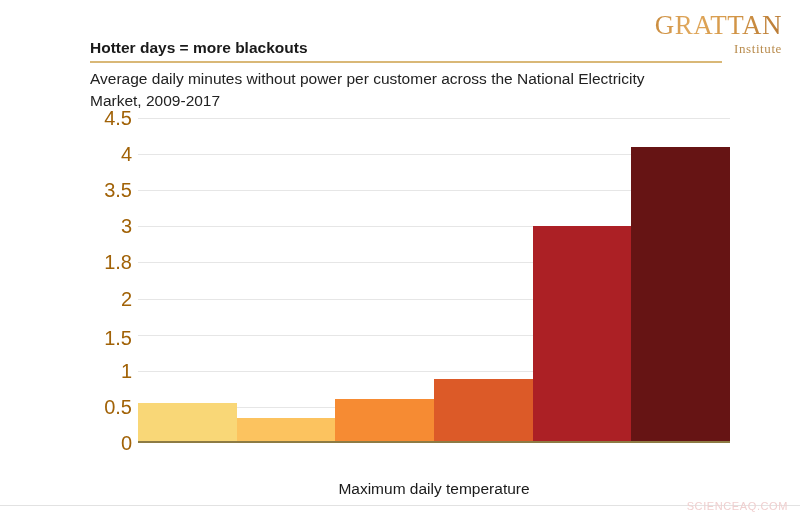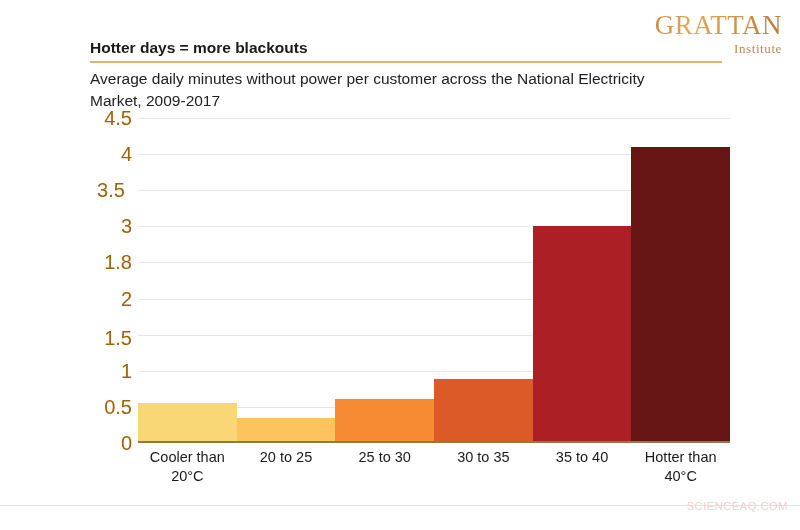--- a/index.html
+++ b/index.html
@@ -218,21 +218,21 @@
 
   <div class="chart">
     <div class="axis-labels">
         <div class="ytick" style="top: 325px;">0</div>
         <div class="ytick" style="top: 288.889px;">0.5</div>
         <div class="ytick" style="top: 252.778px;">1</div>
         <div class="ytick" style="top: 220px;">1.5</div>
         <div class="ytick" style="top: 180.556px;">2</div>
         <div class="ytick" style="top: 144.444px;">1.8</div>
         <div class="ytick" style="top: 108.333px;">3</div>
-        <div class="ytick" style="top: 72.2222px; text-align: center;">3.5</div>
+        <div class="ytick" style="top: 72.2222px;">3.5</div>
         <div class="ytick" style="top: 36.1111px;">4</div>
         <div class="ytick" style="top: 0px;">4.5</div>
       </div>
     <div class="plot">
       <div class="gridline" style="top: 288.889px; background: rgb(230, 230, 230);"></div>
         <div class="gridline" style="top: 252.778px; background: rgb(230, 230, 230);"></div>
         <div class="gridline" style="top: 216.667px; background: rgb(230, 230, 230);"></div>
         <div class="gridline" style="top: 180.556px; background: rgb(230, 230, 230);"></div>
         <div class="gridline" style="top: 144.444px; background: rgb(230, 230, 230);"></div>
         <div class="gridline" style="top: 108.333px; background: rgb(230, 230, 230);"></div>
@@ -256,25 +256,18 @@
             <div class="bar" title="35 to 40: 3" style="height: 215.333px; background: rgb(172, 32, 37);"></div>
           </div>
           <div class="bar-cell">
             <div class="bar" title="Hotter than 40°C: 4.1" style="height: 294.289px; background: rgb(102, 20, 20);"></div>
           </div>
         </div>
       <div class="baseline"></div>
     </div>
   </div>
 
-  <div class="xlabels">
-      <div class="xlabel">Cooler than 20°C</div>
-      <div class="xlabel">20 to 25</div>
-      <div class="xlabel">25 to 30</div>
-      <div class="xlabel">30 to 35</div>
-      <div class="xlabel">35 to 40</div>
-      <div class="xlabel">Hotter than 40°C</div>
-    </div>
+  <div class="xtitle">Maximum daily temperature</div>
 
   <div class="footer-rule"></div>
   <div class="watermark">SCIENCEAQ.COM</div>
 
 </div>
 
 </body></html>

